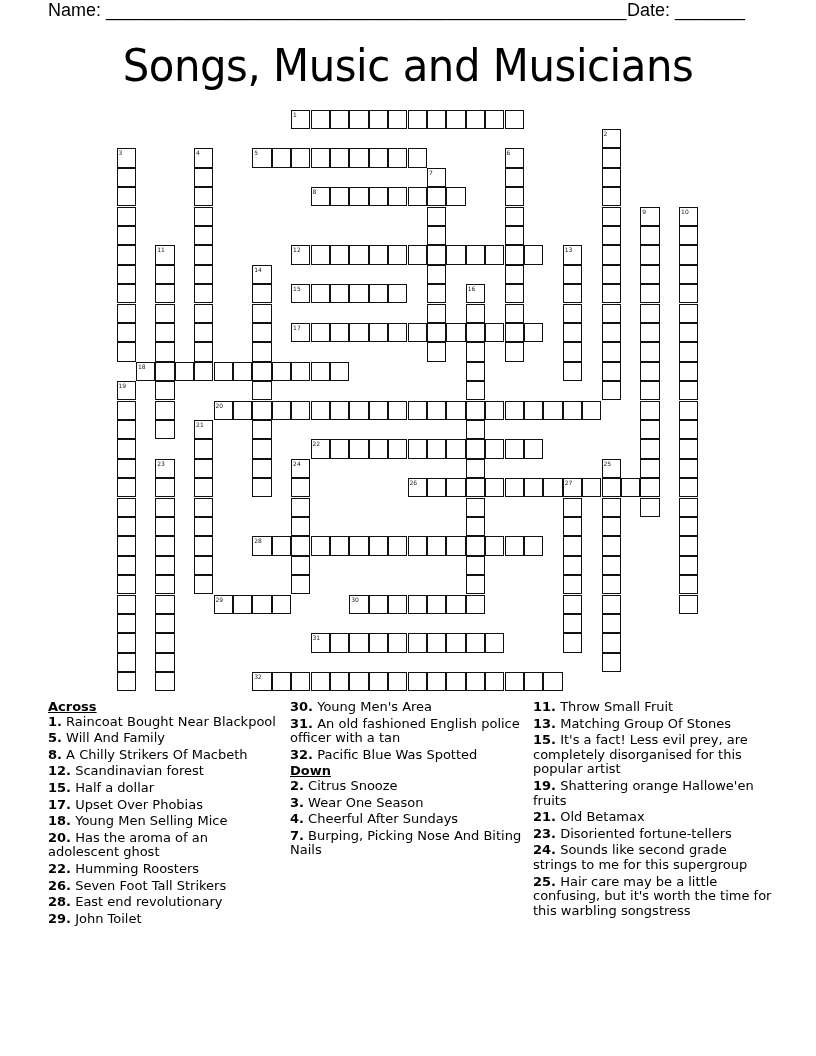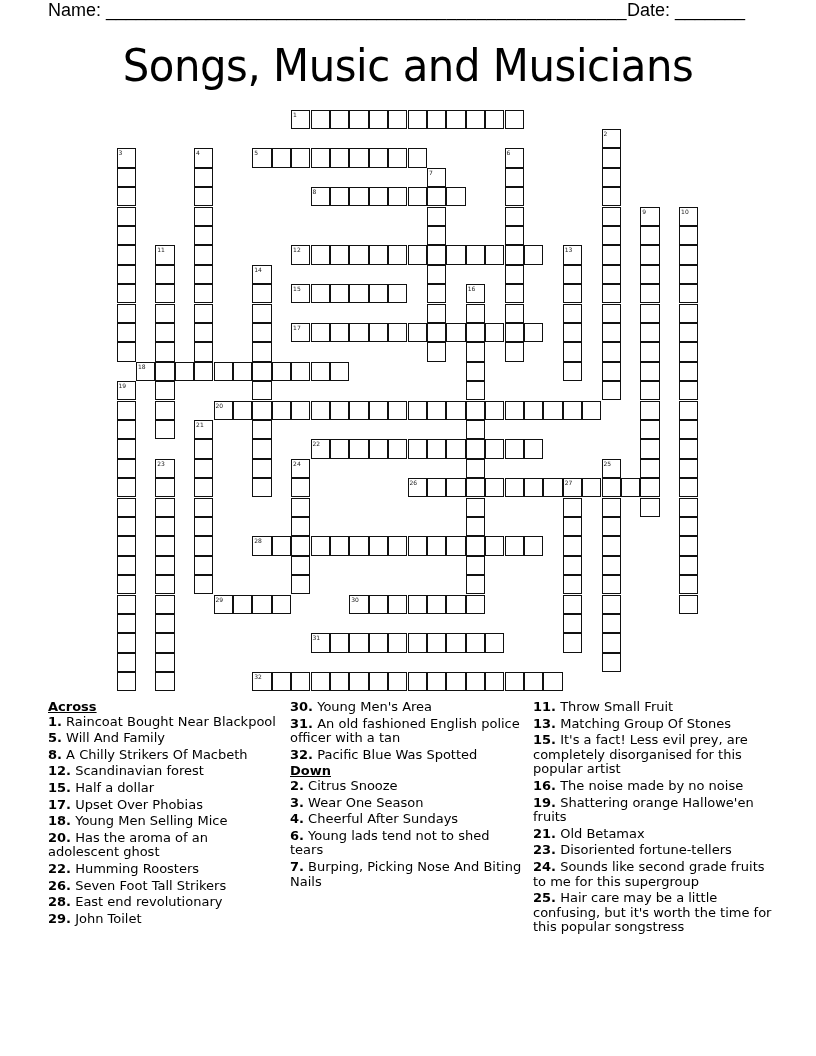--- a/index.html
+++ b/index.html
@@ -463,26 +463,24 @@
     <div class="clue"><b>29.</b><span> John Toilet</span></div>
   </div>
 <div class="clues" id="col2">
     <div class="clue"><b>30.</b><span> Young Men's Area</span></div>
     <div class="clue"><b>31.</b><span> An old fashioned English police officer with a tan</span></div>
     <div class="clue"><b>32.</b><span> Pacific Blue Was Spotted</span></div>
     <div class="section-title">Down</div>
     <div class="clue"><b>2.</b><span> Citrus Snooze</span></div>
     <div class="clue"><b>3.</b><span> Wear One Season</span></div>
     <div class="clue"><b>4.</b><span> Cheerful After Sundays</span></div>
-    <div class="clue"><b>6.</b><span> Young lads tend not to shed tears</span></div>
     <div class="clue"><b>7.</b><span> Burping, Picking Nose And Biting Nails</span></div>
   </div>
 <div class="clues" id="col3">
     <div class="clue"><b>11.</b><span> Throw Small Fruit</span></div>
     <div class="clue"><b>13.</b><span> Matching Group Of Stones</span></div>
     <div class="clue"><b>15.</b><span> It's a fact! Less evil prey, are completely disorganised for this popular artist</span></div>
-    <div class="clue"><b>16.</b><span> The noise made by no noise</span></div>
     <div class="clue"><b>19.</b><span> Shattering orange Hallowe'en fruits</span></div>
     <div class="clue"><b>21.</b><span> Old Betamax</span></div>
     <div class="clue"><b>23.</b><span> Disoriented fortune-tellers</span></div>
-    <div class="clue"><b>24.</b><span> Sounds like second grade fruits to me for this supergroup</span></div>
-    <div class="clue"><b>25.</b><span> Hair care may be a little confusing, but it's worth the time for this popular songstress</span></div>
+    <div class="clue"><b>24.</b><span> Sounds like second grade strings to me for this supergroup</span></div>
+    <div class="clue"><b>25.</b><span> Hair care may be a little confusing, but it's worth the time for this warbling songstress</span></div>
   </div>
 
 </body></html>

